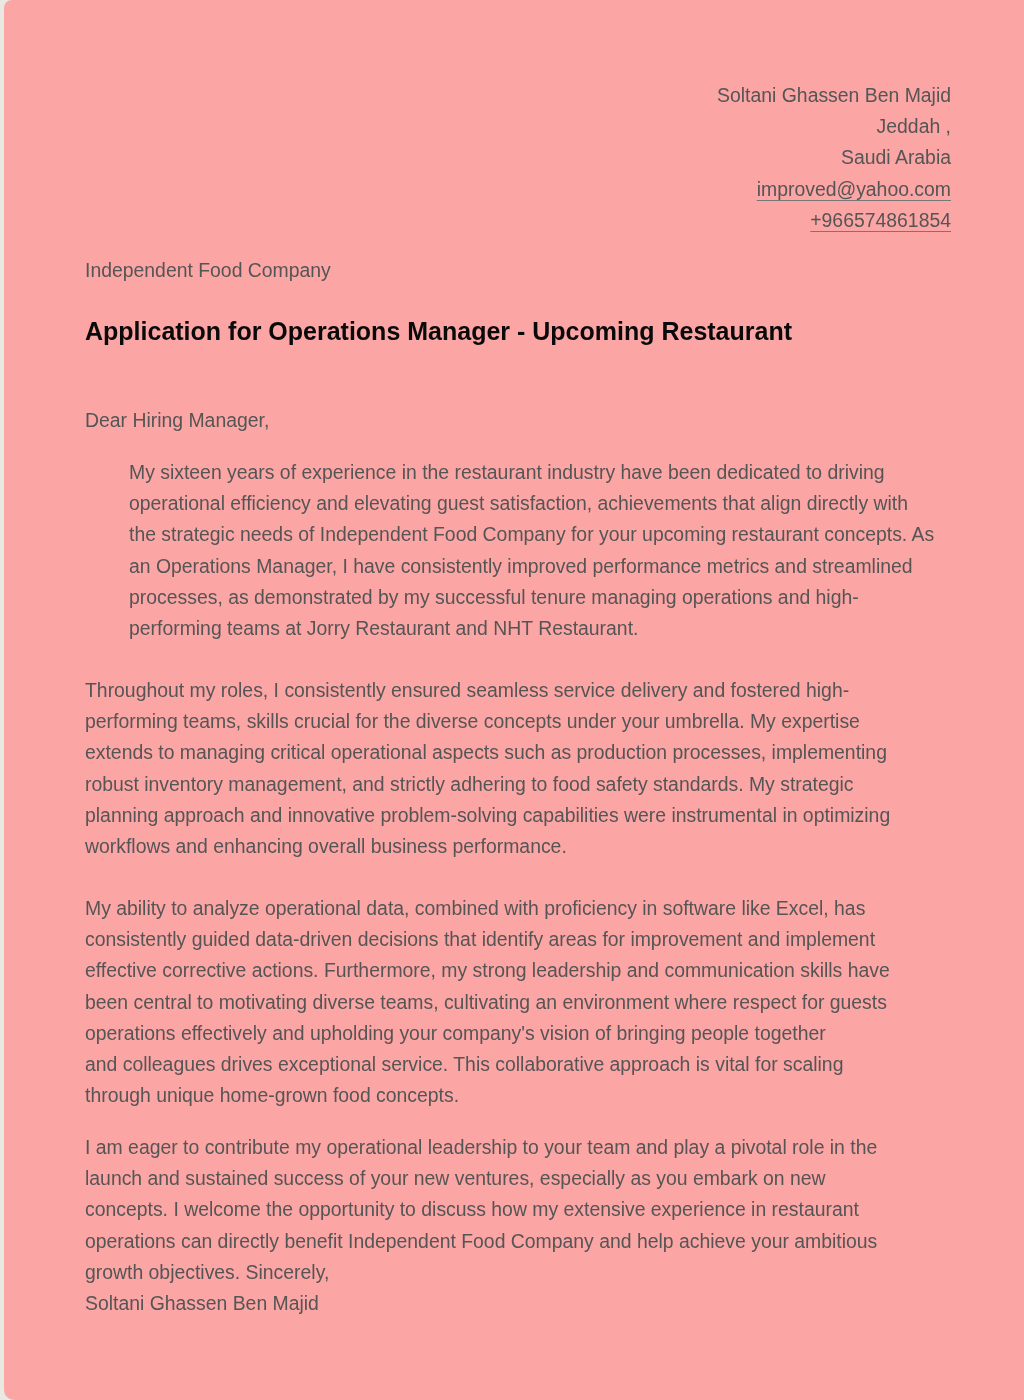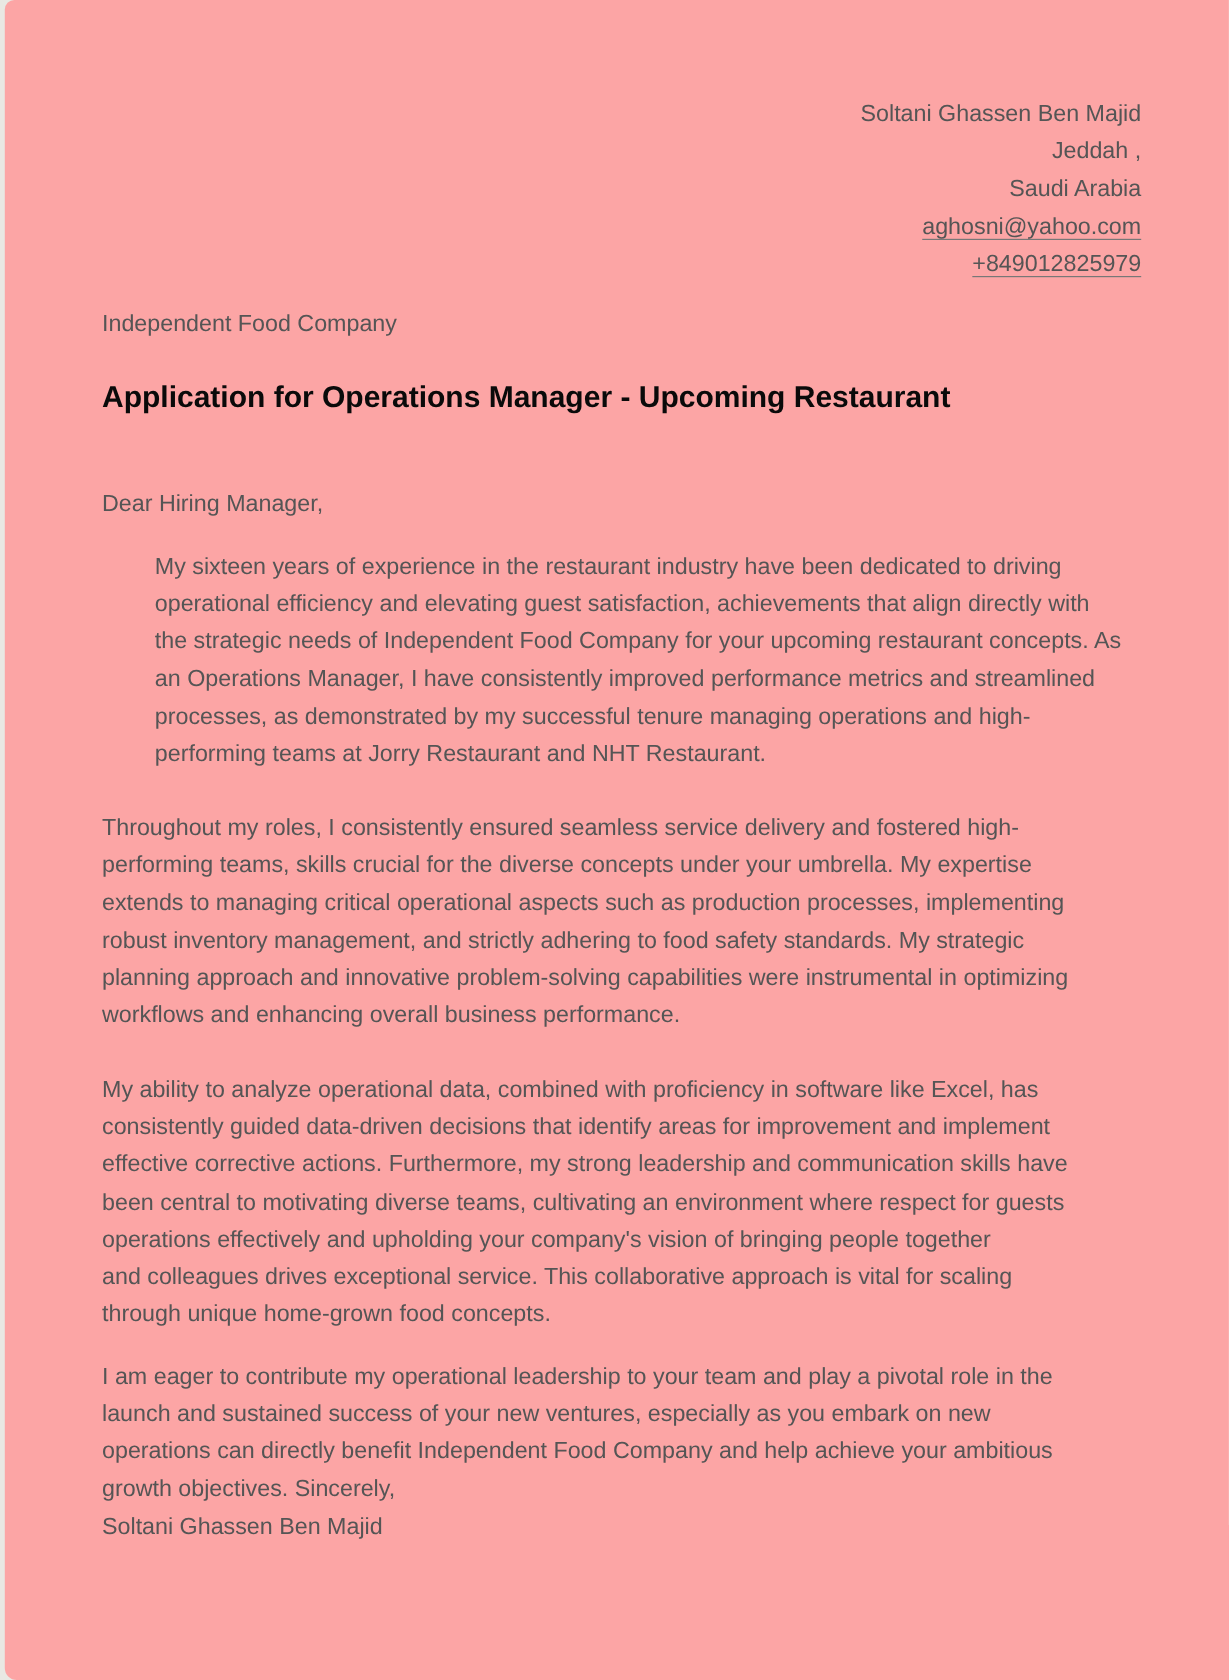--- a/index.html
+++ b/index.html
@@ -94,22 +94,22 @@
 </head>
 <body>
 
 <div class="page">
   <div class="content">
 
     <div class="sender">
       <div>Soltani Ghassen Ben Majid</div>
       <div>Jeddah ,</div>
       <div>Saudi Arabia</div>
-      <div><span class="link">aghosni@yahoo.com</span></div>
-      <div><span class="link">+849012825979</span></div>
+      <div><span class="link">improved@yahoo.com</span></div>
+      <div><span class="link">+966574861854</span></div>
     </div>
 
     <div class="recipient">Independent Food Company</div>
 
     <div class="subject">Application for Operations Manager - Upcoming Restaurant</div>
 
     <div class="salutation">Dear Hiring Manager,</div>
 
     <div class="para" id="p1">
       <span class="line">My sixteen years of experience in the restaurant industry have been dedicated to driving</span>
@@ -135,19 +135,20 @@
       <span class="line">effective corrective actions. Furthermore, my strong leadership and communication skills have</span>
       <span class="line">been central to motivating diverse teams, cultivating an environment where respect for guests</span>
       <span class="line">operations effectively and upholding your company's vision of bringing people together</span>
       <span class="line">and colleagues drives exceptional service. This collaborative approach is vital for scaling</span>
       <span class="line">through unique home-grown food concepts.</span>
     </div>
 
     <div class="para" id="p4">
       <span class="line">I am eager to contribute my operational leadership to your team and play a pivotal role in the</span>
       <span class="line">launch and sustained success of your new ventures, especially as you embark on new</span>
+      <span class="line">concepts. I welcome the opportunity to discuss how my extensive experience in restaurant</span>
       <span class="line">operations can directly benefit Independent Food Company and help achieve your ambitious</span>
       <span class="line">growth objectives. Sincerely,</span>
       <span class="line">Soltani Ghassen Ben Majid</span>
     </div>
 
   </div>
 </div>
 
 </body></html>

